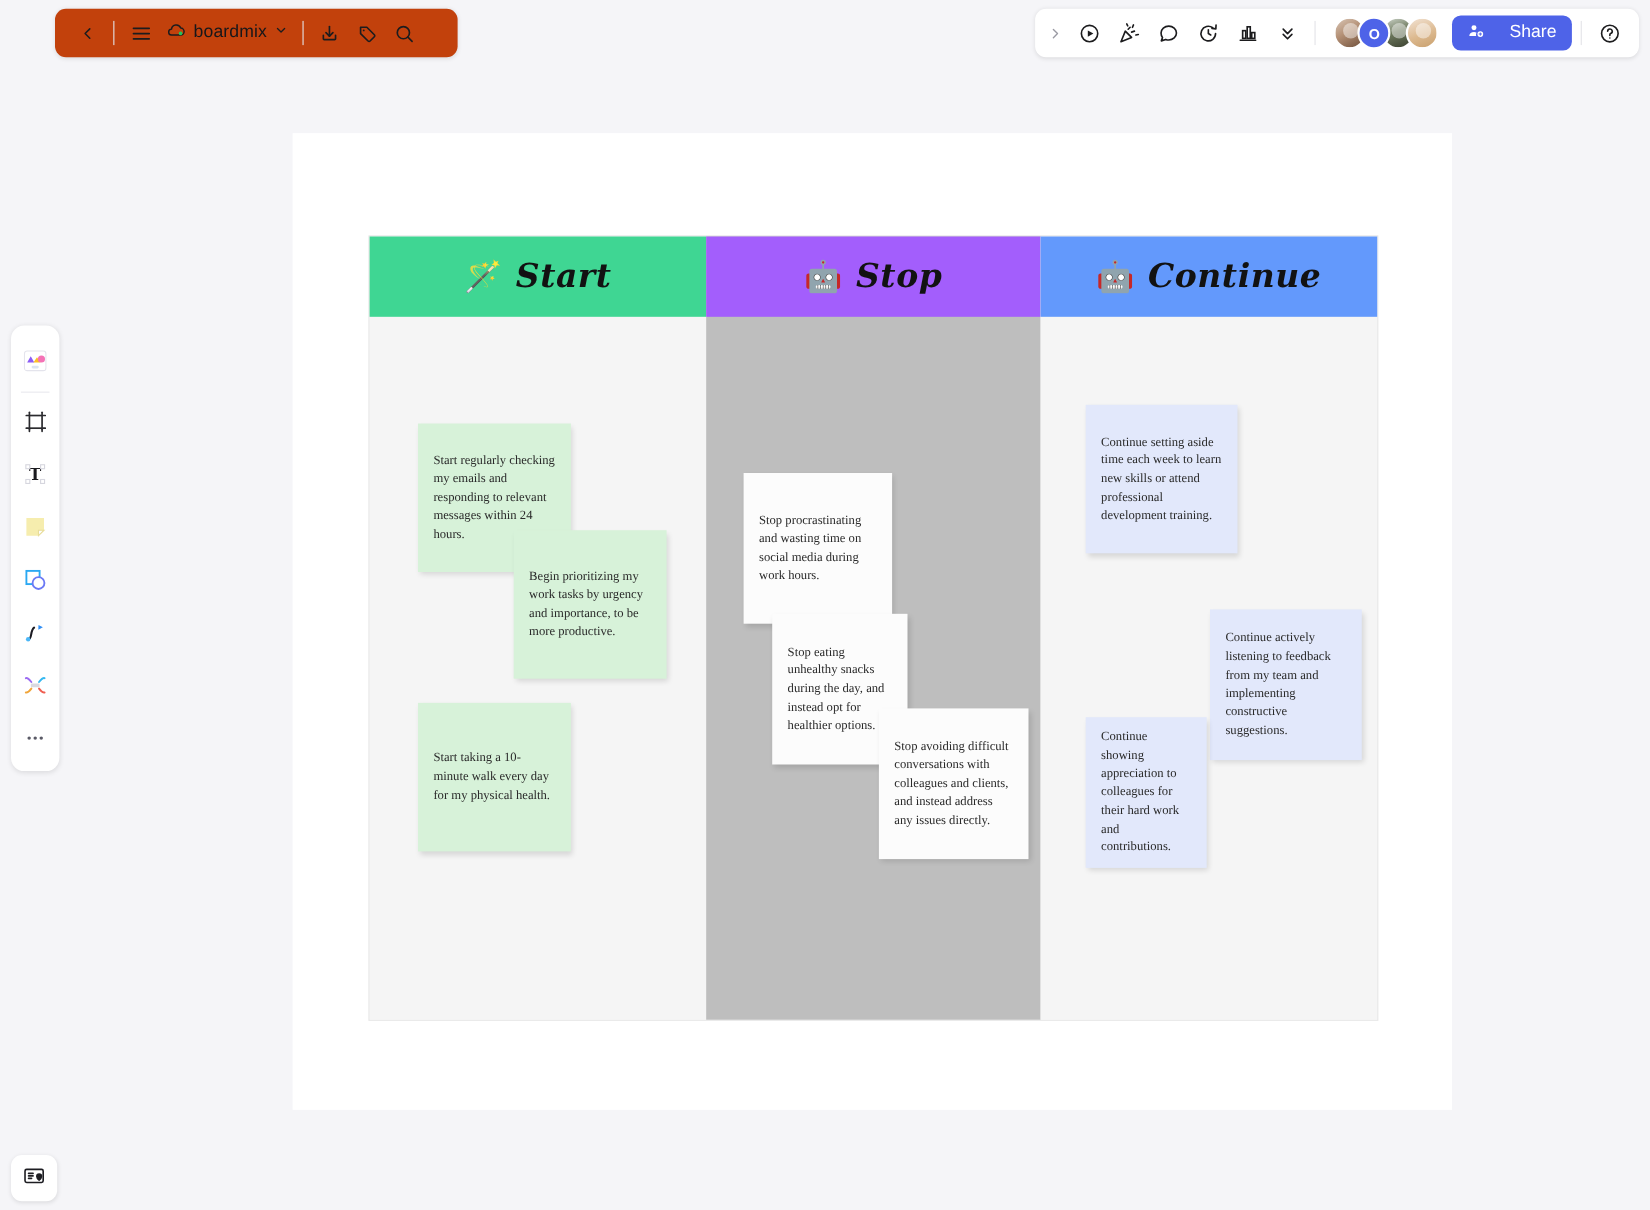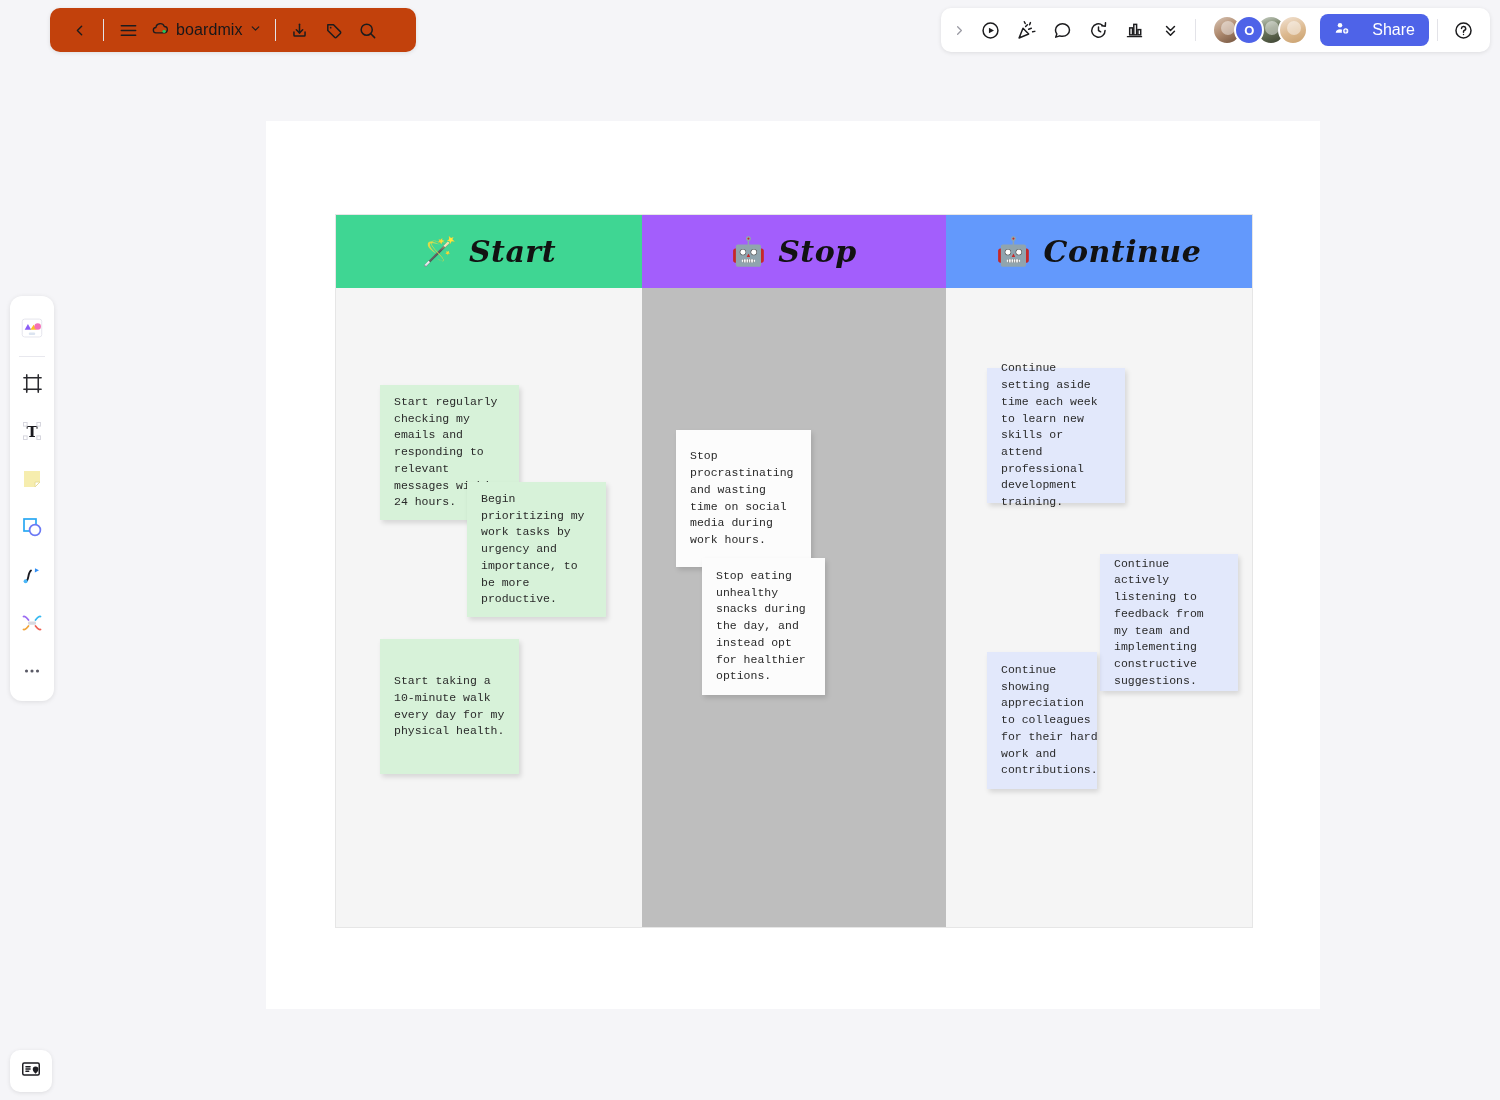--- a/index.html
+++ b/index.html
@@ -126,21 +126,21 @@
     font-style: italic; font-weight: 700;
     font-size: 30px; color: #121212;
     letter-spacing: .5px;
   }
   .col-body { position: relative; height: 640px; }
 
   
   .note {
     position: absolute;
     box-shadow: 2px 3px 5px rgba(0,0,0,.13);
-    font-family: Liberation Mono, monospace;
+    font-family: Liberation Serif, serif;
     font-size: 11.5px;
     line-height: 1.45;
     color: #2a2a2a;
     padding: 0 14px;
     display: flex; align-items: center;
     cursor: pointer;
   }
   .note-green { background: #d7f2d9; }
   .note-white { background: #fcfcfc; }
   .note-blue  { background: #e2e8fb; }
@@ -399,17 +399,18 @@
       <div class="col-body"></div>
     </div>
   </div>
 
   <div class="note note-green n1">Start regularly checking my emails and responding to relevant messages within 24 hours.</div>
   <div class="note note-green n2">Begin prioritizing my work tasks by urgency and importance, to be more productive.</div>
   <div class="note note-green n3">Start taking a 10-minute walk every day for my physical health.</div>
 
   <div class="note note-white n4">Stop procrastinating and wasting time on social media during work hours.</div>
   <div class="note note-white n5">Stop eating unhealthy snacks during the day, and instead opt for healthier options.</div>
+  <div class="note note-white n6">Stop avoiding difficult conversations with colleagues and clients, and instead address any issues directly.</div>
 
   <div class="note note-blue n7">Continue setting aside time each week to learn new skills or attend professional development training.</div>
   <div class="note note-blue n8">Continue actively listening to feedback from my team and implementing constructive suggestions.</div>
   <div class="note note-blue n9">Continue showing appreciation to colleagues for their hard work and contributions.</div>
 </div>
 
 </body></html>

